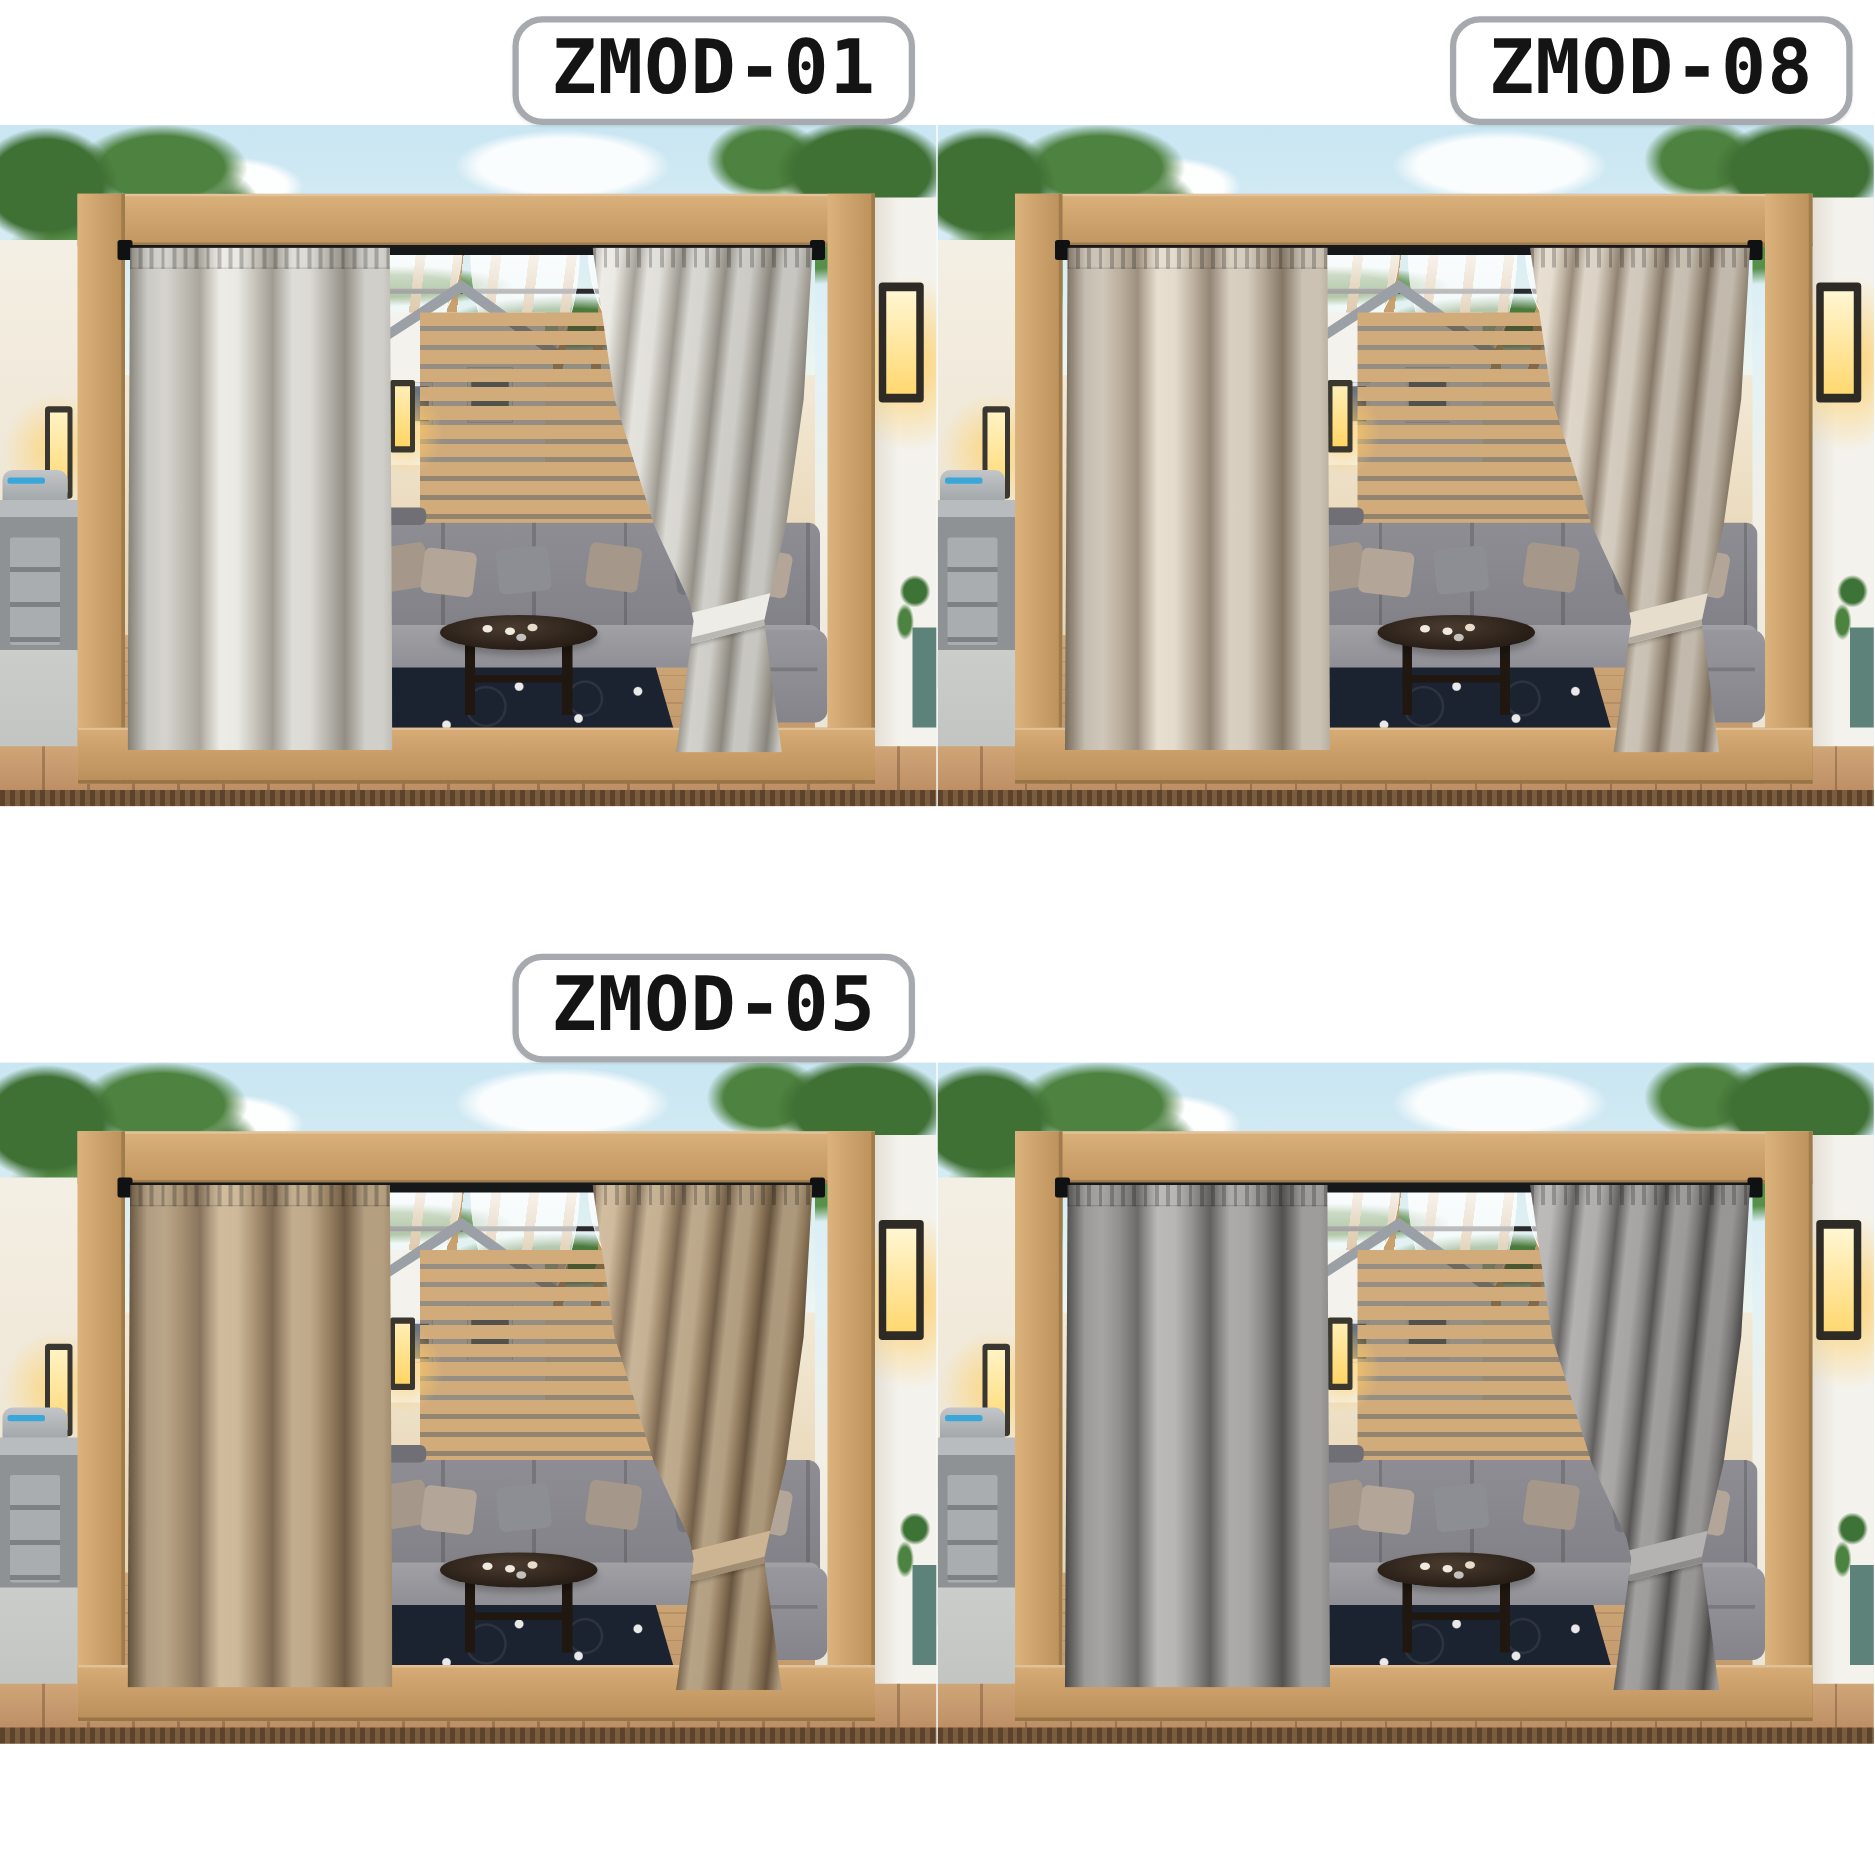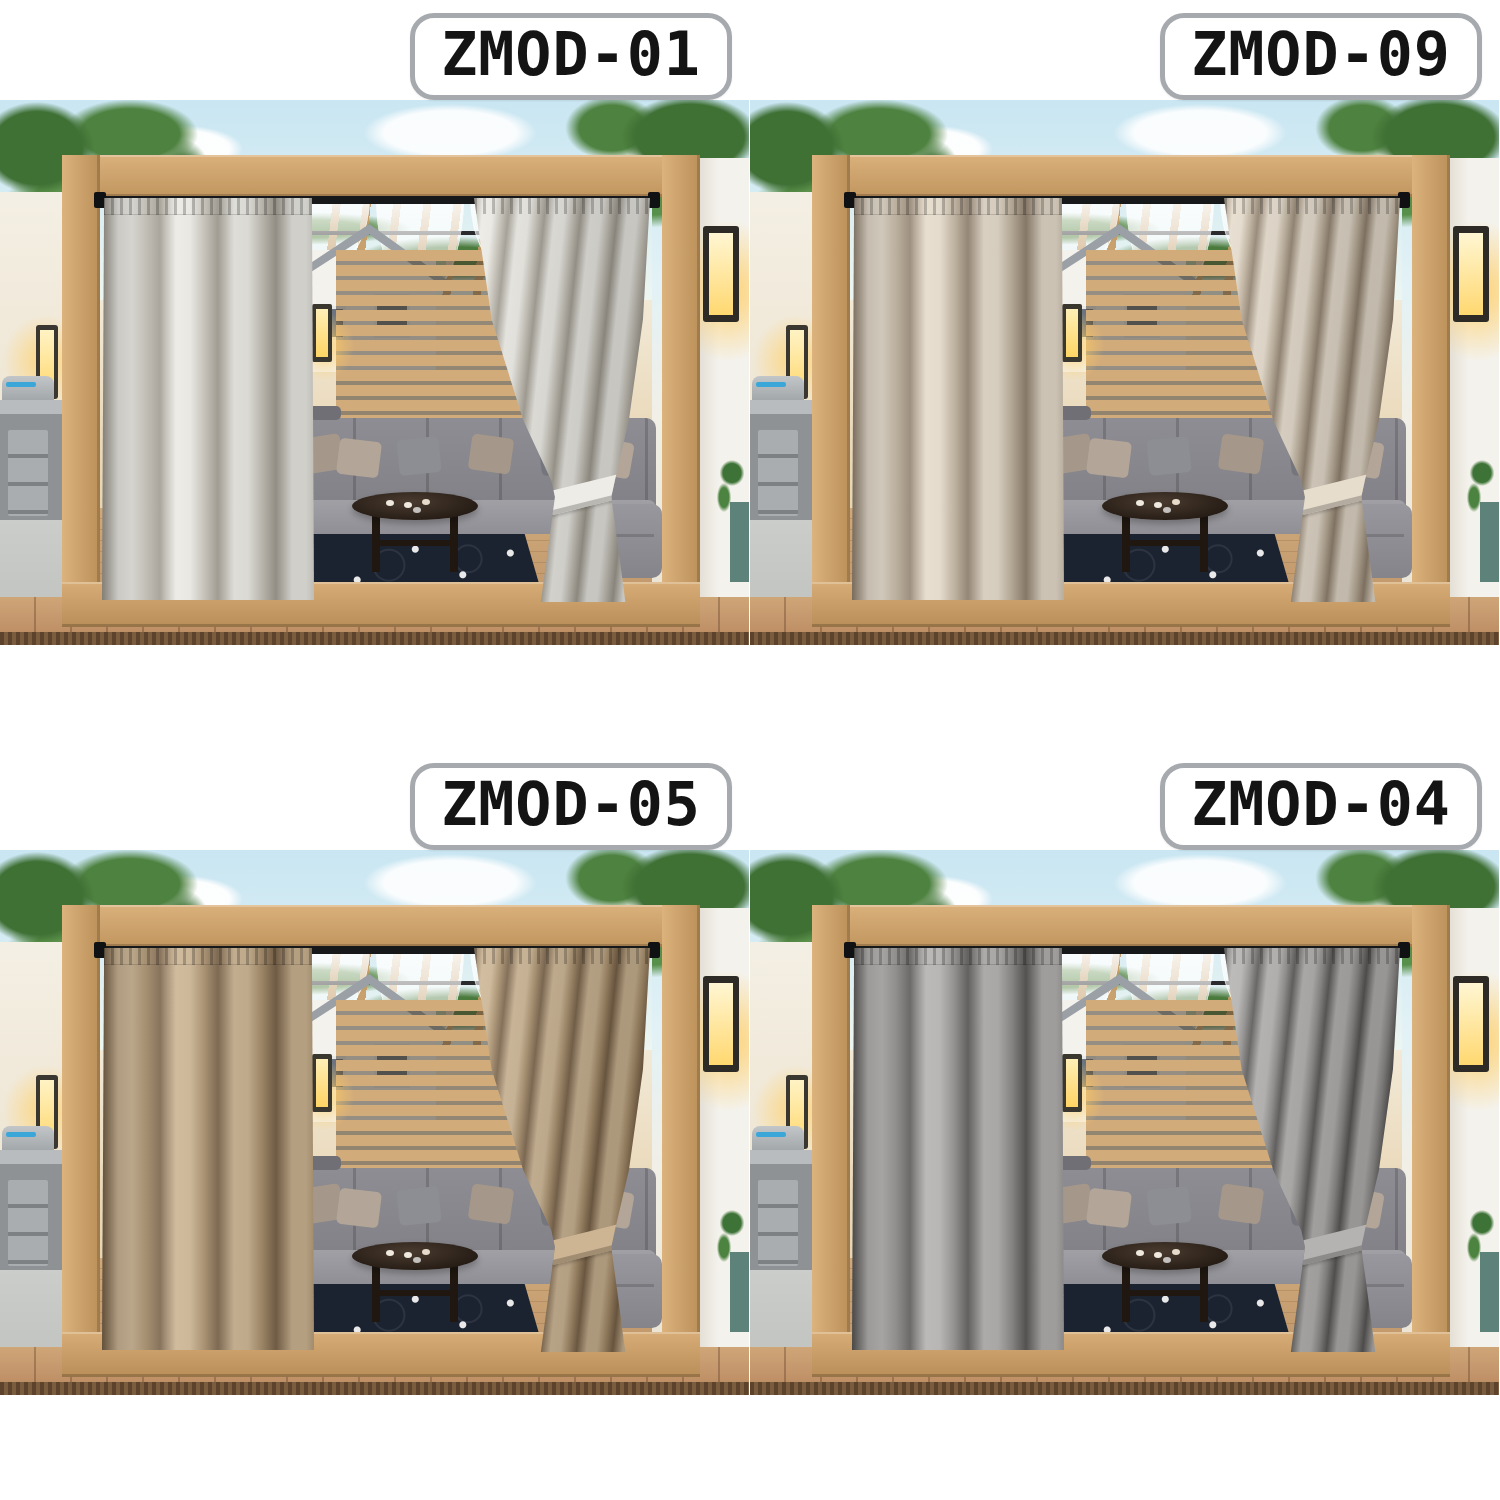--- a/index.html
+++ b/index.html
@@ -223,21 +223,21 @@
     <div class="curtain left"></div>
     <div class="curtain right">
       <i class="tieback"></i>
     </div>
     <div class="deck-edge"></div>
   </div>
 </div>
   </section>
   <section class="cell" style="--c: #e7ddcd; --cs: #c2b4a0; --cd: #958572;">
     <div class="tag">
-      <span>ZMOD-09</span>
+      <span>ZMOD-08</span>
     </div>
     <div class="photo">
   <div class="scene">
     <div class="sky"></div>
     <div class="tree tl"></div>
     <div class="tree tr"></div>
     <div class="sidewall"></div>
     <div class="lampL-glow"></div>
     <div class="lampL"></div>
     <div class="grill"></div>
@@ -356,23 +356,20 @@
     <div class="rod"></div>
     <div class="curtain left"></div>
     <div class="curtain right">
       <i class="tieback"></i>
     </div>
     <div class="deck-edge"></div>
   </div>
 </div>
   </section>
   <section class="cell" style="--c: #b5b3b1; --cs: #908e8c; --cd: #5c5a58;">
-    <div class="tag">
-      <span>ZMOD-04</span>
-    </div>
     <div class="photo">
   <div class="scene">
     <div class="sky"></div>
     <div class="tree tl"></div>
     <div class="tree tr"></div>
     <div class="sidewall"></div>
     <div class="lampL-glow"></div>
     <div class="lampL"></div>
     <div class="grill"></div>
     <div class="kitchen"></div>

